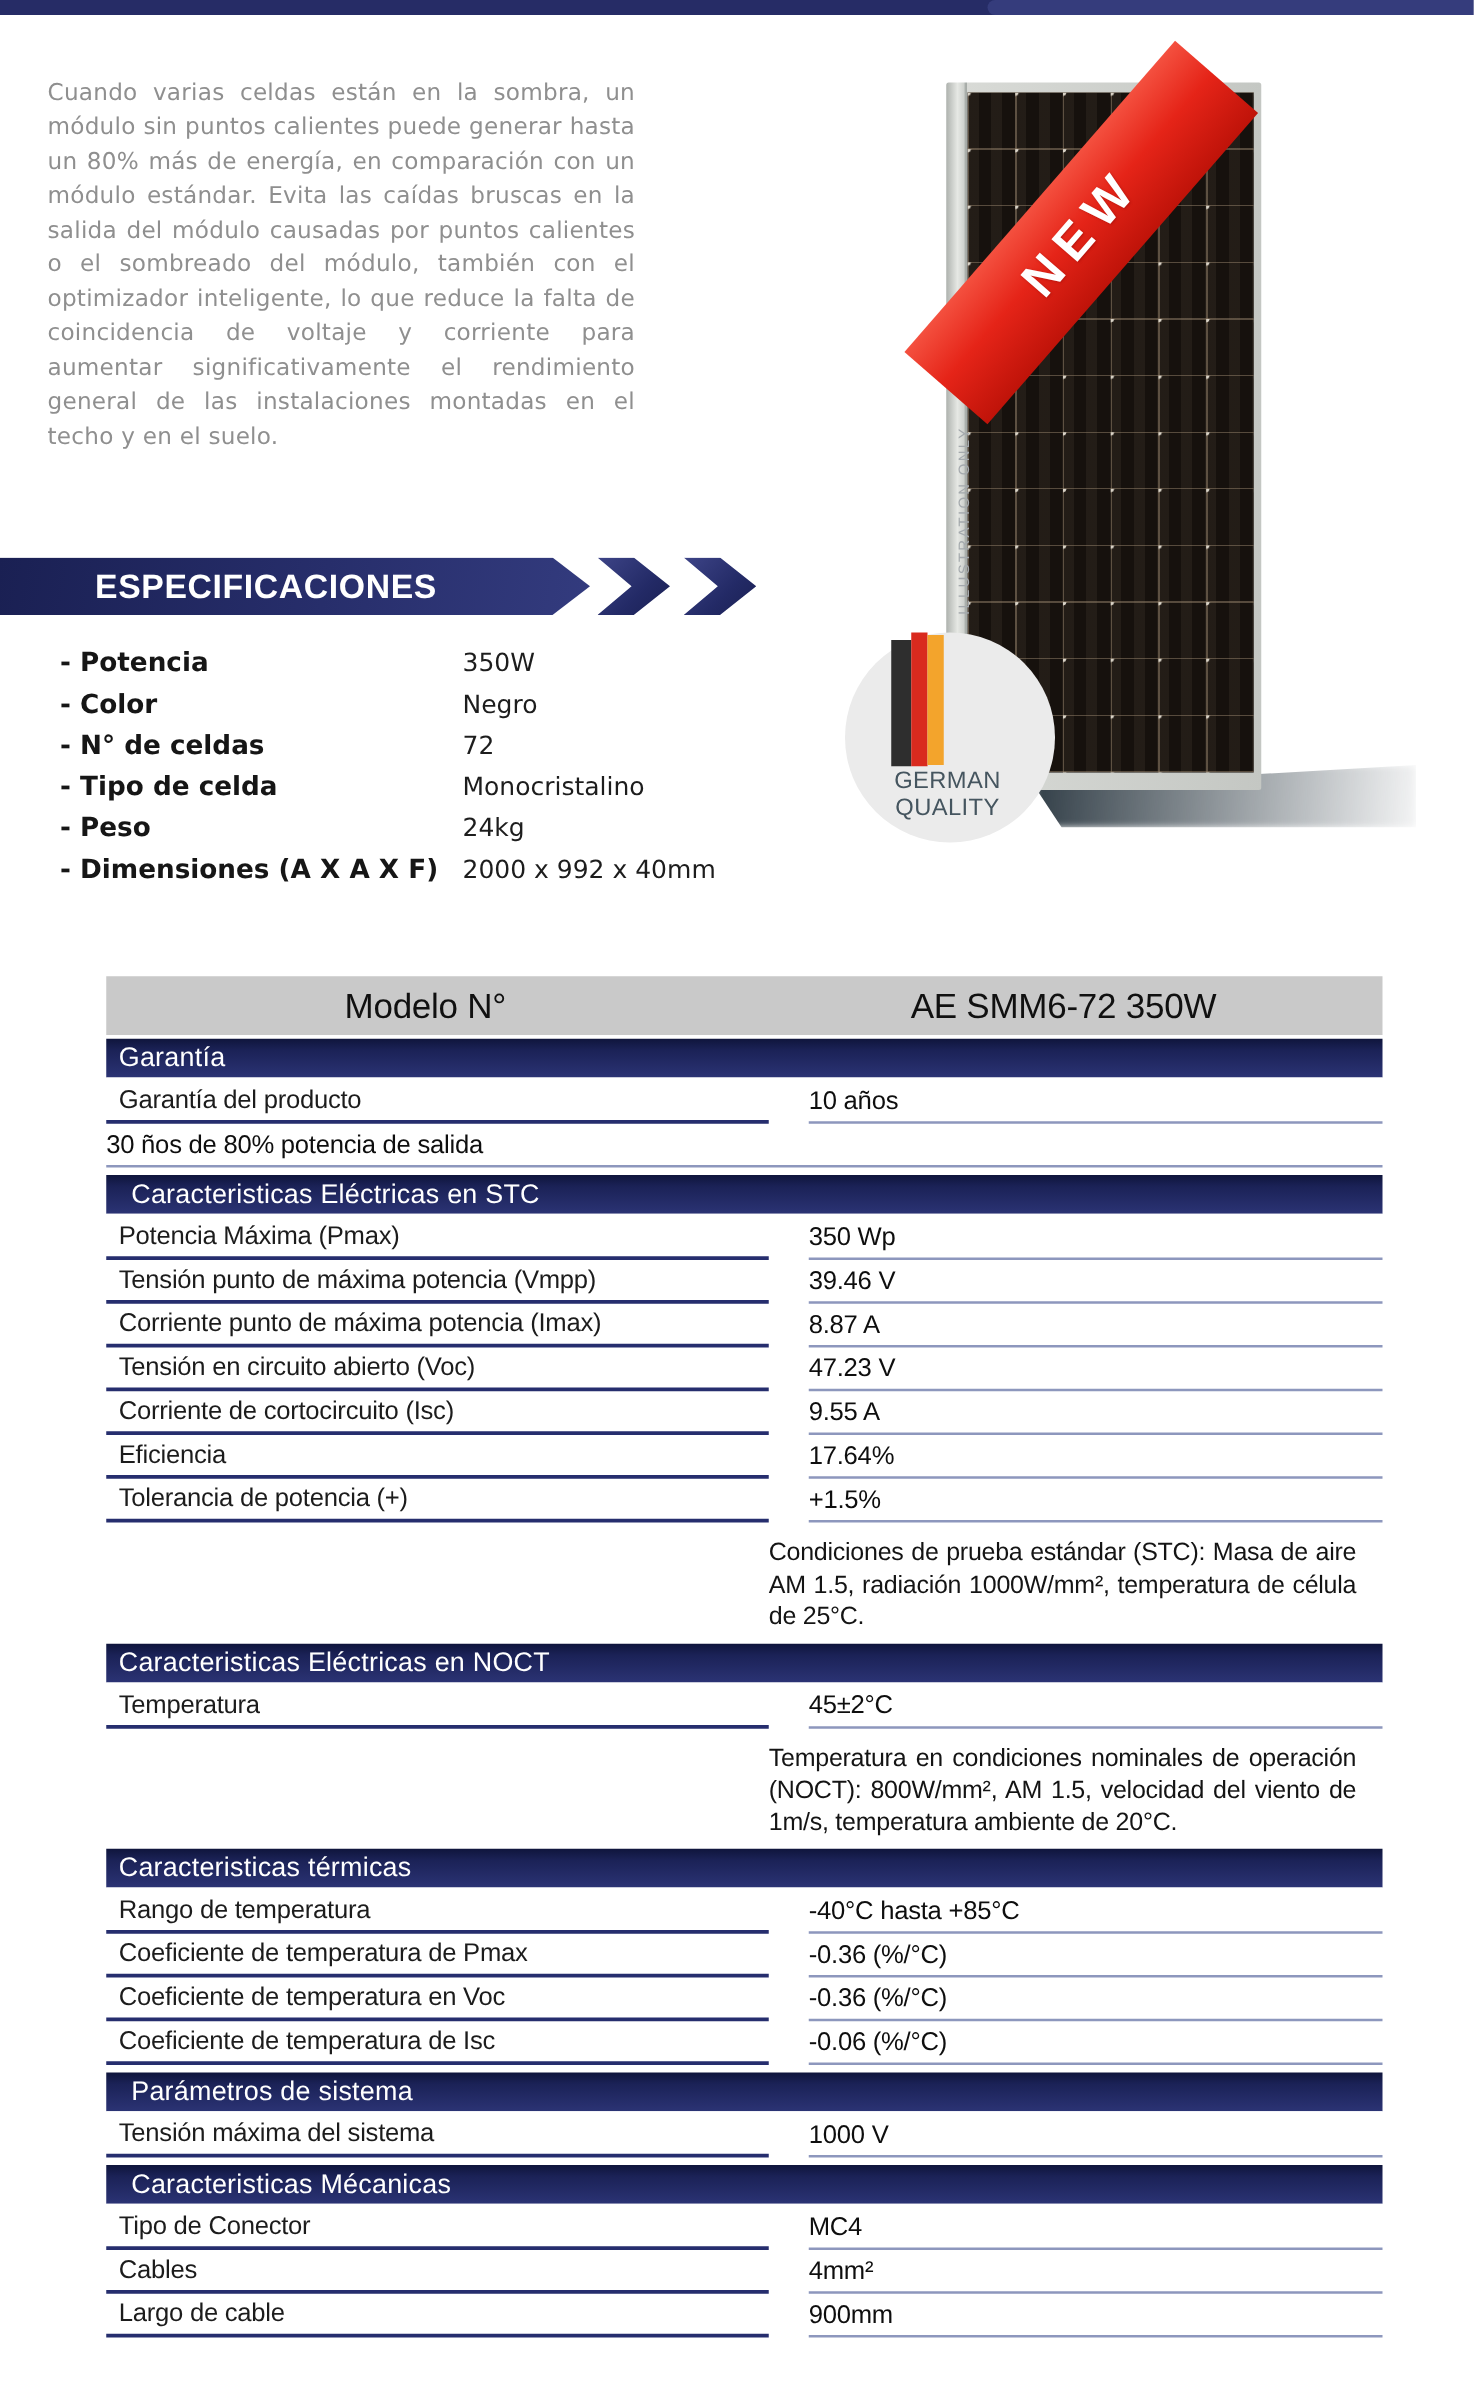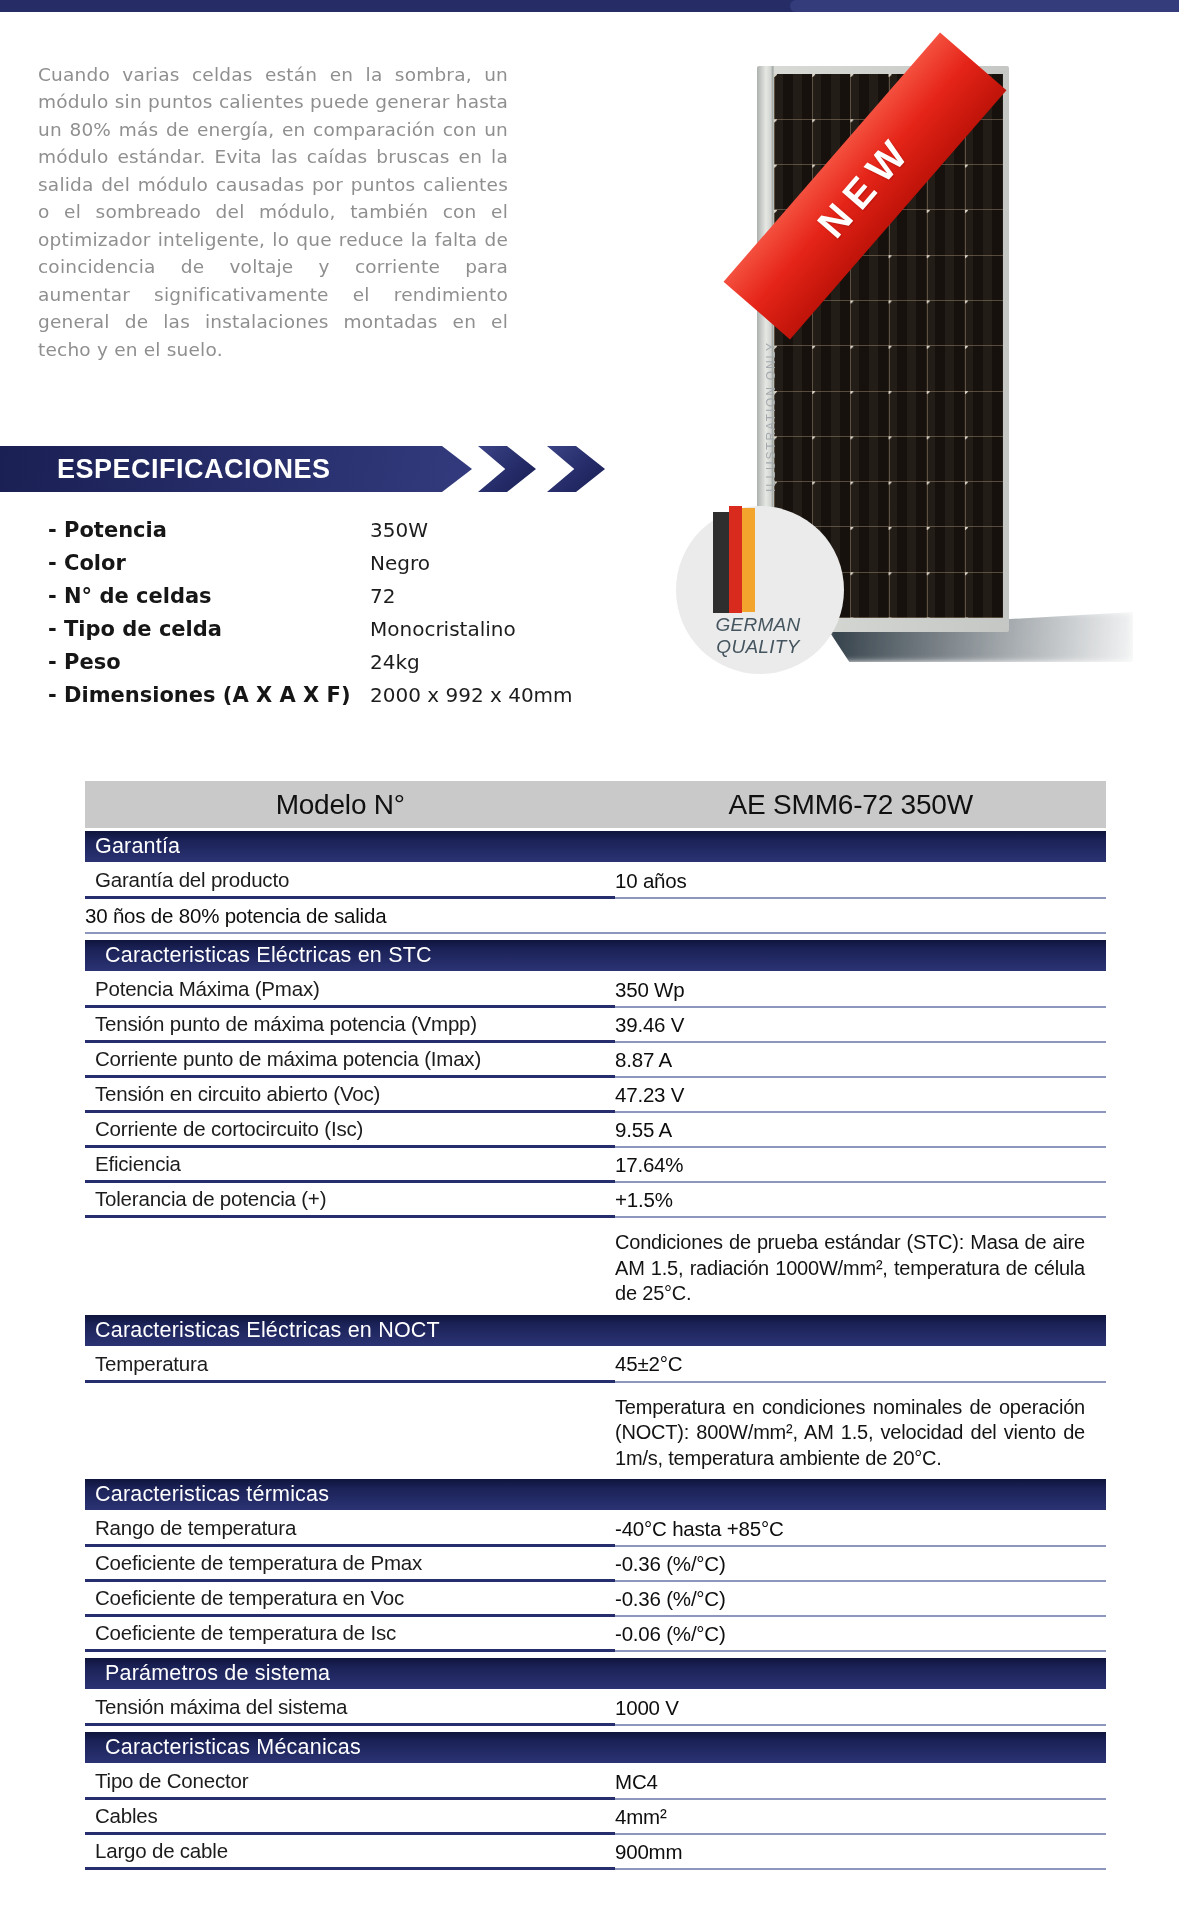--- a/index.html
+++ b/index.html
@@ -12,21 +12,21 @@
 
   
   .intro{position:absolute;left:38px;top:42px;width:470px;
          font-family:"DejaVu Sans",sans-serif;font-size:18.5px;line-height:27.5px;
          color:#8f8f8f;text-align:justify;letter-spacing:.2px;}
 
   
   .spec-banner{position:absolute;left:0;top:446px;width:472px;height:46px;
        background:linear-gradient(100deg,#1a2053 0%,#272e6b 55%,#333b7e 100%);
        clip-path:polygon(0 0,calc(100% - 30px) 0,100% 50%,calc(100% - 30px) 100%,0 100%);
-       display:flex;align-items:center;box-sizing:border-box;padding-left:57px;}
+       display:flex;align-items:center;box-sizing:border-box;padding-left:76px;}
   .spec-banner span{color:#fff;font-weight:bold;font-size:27px;letter-spacing:.5px;}
   .chevron{position:absolute;top:446px;width:58px;height:46px;
        background:linear-gradient(135deg,#3d4487 0%,#232a66 60%,#1a2053 100%);
        clip-path:polygon(0 0,50% 0,100% 50%,50% 100%,0 100%,47% 50%);}
   .chevron.c1{left:478px;} .chevron.c2{left:547px;}
 
   
   .spec-list{position:absolute;left:48px;top:513px;width:600px;font-family:"DejaVu Sans",sans-serif;}
   .spec-row{display:flex;height:33px;align-items:center;}
   .spec-row .lb{width:322px;font-weight:bold;font-size:21px;color:#161616;}
@@ -59,31 +59,31 @@
        font-size:12px;letter-spacing:1.8px;color:#a4a9ad;}
 
   
   .badge{position:absolute;left:676px;top:506px;width:168px;height:168px;border-radius:50%;
        background:#ebebeb;z-index:5;}
   .flag{position:absolute;left:37px;top:0;display:flex;align-items:flex-start;}
   .flag .b1{width:16px;height:101px;margin-top:6px;background:#2e2e2e;}
   .flag .b2{width:13px;height:107px;background:#d92a1e;}
   .flag .b3{width:13px;height:104px;margin-top:2px;background:#f3a42c;}
   .badge-text{position:absolute;left:0;right:4px;top:108px;text-align:center;
-       color:#45555f;font-size:19px;line-height:22px;letter-spacing:.3px;font-style:italic;}
+       color:#45555f;font-size:19px;line-height:22px;letter-spacing:.3px;}
 
   
   .spec-table{position:absolute;left:85px;top:781px;width:1021px;}
   .t-header{height:47px;background:#c9c9c9;display:flex;margin-bottom:3px;}
   .t-header .cell{width:50%;display:flex;align-items:center;justify-content:center;
        font-size:28px;color:#101010;letter-spacing:-.2px;}
   .t-section{height:33px;display:flex;align-items:center;box-sizing:border-box;padding-left:10px;
        background:linear-gradient(180deg,#0f153c 0%,#1b2257 30%,#2b3374 100%);
        color:#fff;font-size:21.5px;letter-spacing:.2px;border-bottom:2px solid #fff;}
-  .t-row{display:flex;height:35px;}
+  .t-row{display:flex;height:35px;gap:32px;}
   .t-row .lbl{width:530px;box-sizing:border-box;padding-left:10px;display:flex;align-items:center;
        border-bottom:3px solid #262e6e;font-size:20.5px;color:#1c1c1c;letter-spacing:-.2px;}
   .t-row .val{flex:1;display:flex;align-items:center;
        border-bottom:2px solid #8d97bd;font-size:20.5px;color:#0e0e0e;letter-spacing:-.2px;}
   .t-note{margin:12px 0 0 530px;width:470px;font-size:20px;line-height:25.5px;color:#141414;
        text-align:justify;letter-spacing:-.2px;}
   .t-row + .t-section{margin-top:6px;padding-left:20px;}
   .t-note + .t-section{margin-top:8px;}
 </style>
 </head>

